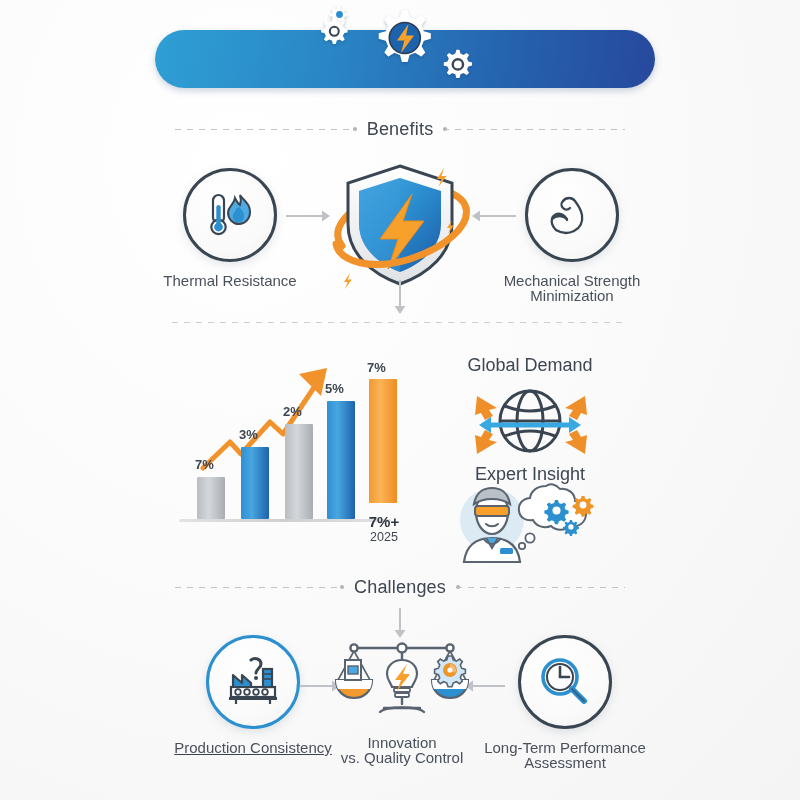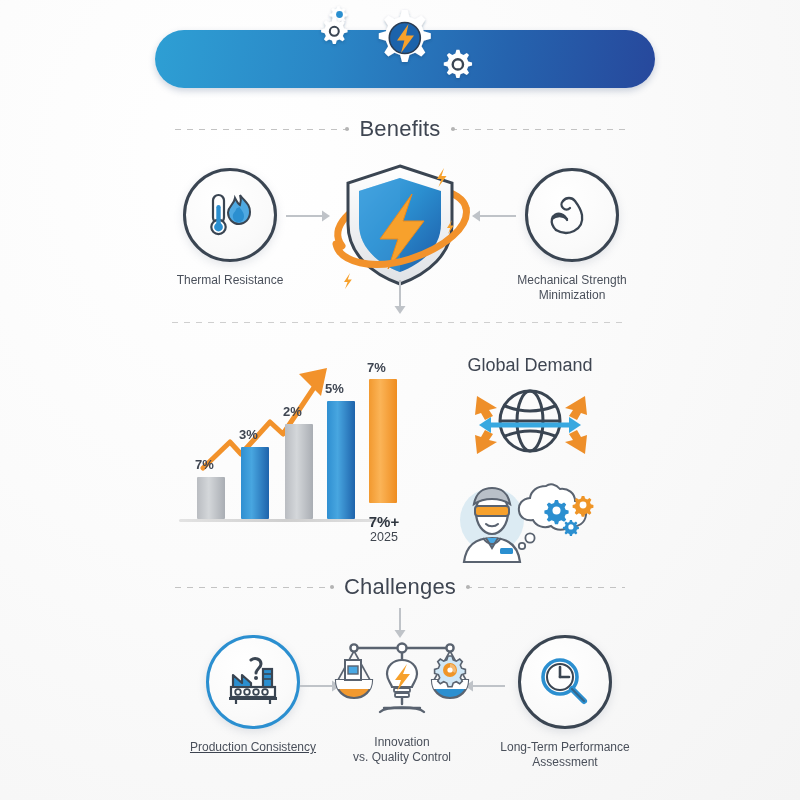--- a/index.html
+++ b/index.html
@@ -35,21 +35,21 @@
     background-size:12px 1px;background-repeat:repeat-x;
     position:relative;
   }
   .dash-rule.left::after,.dash-rule.right::before{
     content:"";position:absolute;top:-1.5px;width:4px;height:4px;border-radius:50%;
     background:#b4b4b4;
   }
   .dash-rule.left::after{right:0;}
   .dash-rule.right::before{left:0;}
   .sec-title{
-    font-size:22px;color:#3f4652;letter-spacing:.2px;white-space:nowrap;
+    font-size:18px;color:#3f4652;letter-spacing:.2px;white-space:nowrap;
   }
 
   
   .divider{
     position:absolute;left:172px;width:456px;height:1px;
     background-image:linear-gradient(to right,#cfcfcf 0 6px,transparent 6px 12px);
     background-size:12px 1px;background-repeat:repeat-x;
   }
 
   
@@ -58,21 +58,21 @@
     width:94px;height:94px;border-radius:50%;
     margin:0 auto;
     background:radial-gradient(circle at 40% 32%,#ffffff 0%,#fafafa 62%,#f2f2f2 100%);
     box-shadow:0 3px 10px rgba(120,130,150,.20);
     display:flex;align-items:center;justify-content:center;
     box-sizing:border-box;
   }
   .circle.dark{border:3px solid #3a4552;}
   .circle.blue{border:3px solid #2b8fd0;}
   .node-label{
-    margin-top:11px;font-size:12px;line-height:15px;color:#4a505b;
+    margin-top:11px;font-size:15px;line-height:15px;color:#4a505b;
   }
 
   
   .conn{position:absolute;}
   .down-arrow{position:absolute;}
 
   
   .chart{position:absolute;left:175px;top:360px;width:225px;height:180px;}
   .chart-baseline{
     position:absolute;left:4px;bottom:18px;width:212px;height:3px;
@@ -275,20 +275,21 @@
         <path d="M42 72 L62 60 L54 58 L58 52 L50 48 L46 55 L40 53 Z"></path>
         <path d="M150 72 L130 60 L138 58 L134 52 L142 48 L146 55 L152 53 Z"></path>
       </g>
 
       <g>
         <line x1="56" y1="43" x2="134" y2="43" stroke="#38a8e0" stroke-width="5" stroke-linecap="round"></line>
         <path d="M56 35 L44 43 L56 51 Z" fill="#38a8e0"></path>
         <path d="M134 35 L146 43 L134 51 Z" fill="#38a8e0"></path>
       </g>
     </svg>
+    <div class="glabel" style="margin-top:4px;">Expert Insight</div>
   </div>
 
   <div class="scientist">
     <svg width="160" height="100" viewBox="0 0 160 100">
       <circle cx="42" cy="52" r="32" fill="#dcebf3"></circle>
 
       <path d="M14 94 c2-16 12-24 28-24 c16 0 26 8 28 24 z" fill="#ffffff" stroke="#5a6370" stroke-width="2.2"></path>
       <path d="M36 70 l6 10 l6-10" fill="#4aa9e4" stroke="#5a6370" stroke-width="2"></path>
       <path d="M33 70 c0 0 4 6 9 6 c5 0 9-6 9-6" fill="none" stroke="#5a6370" stroke-width="2"></path>
       <rect x="50" y="80" width="13" height="6" rx="1.5" fill="#2b8fd0"></rect>

